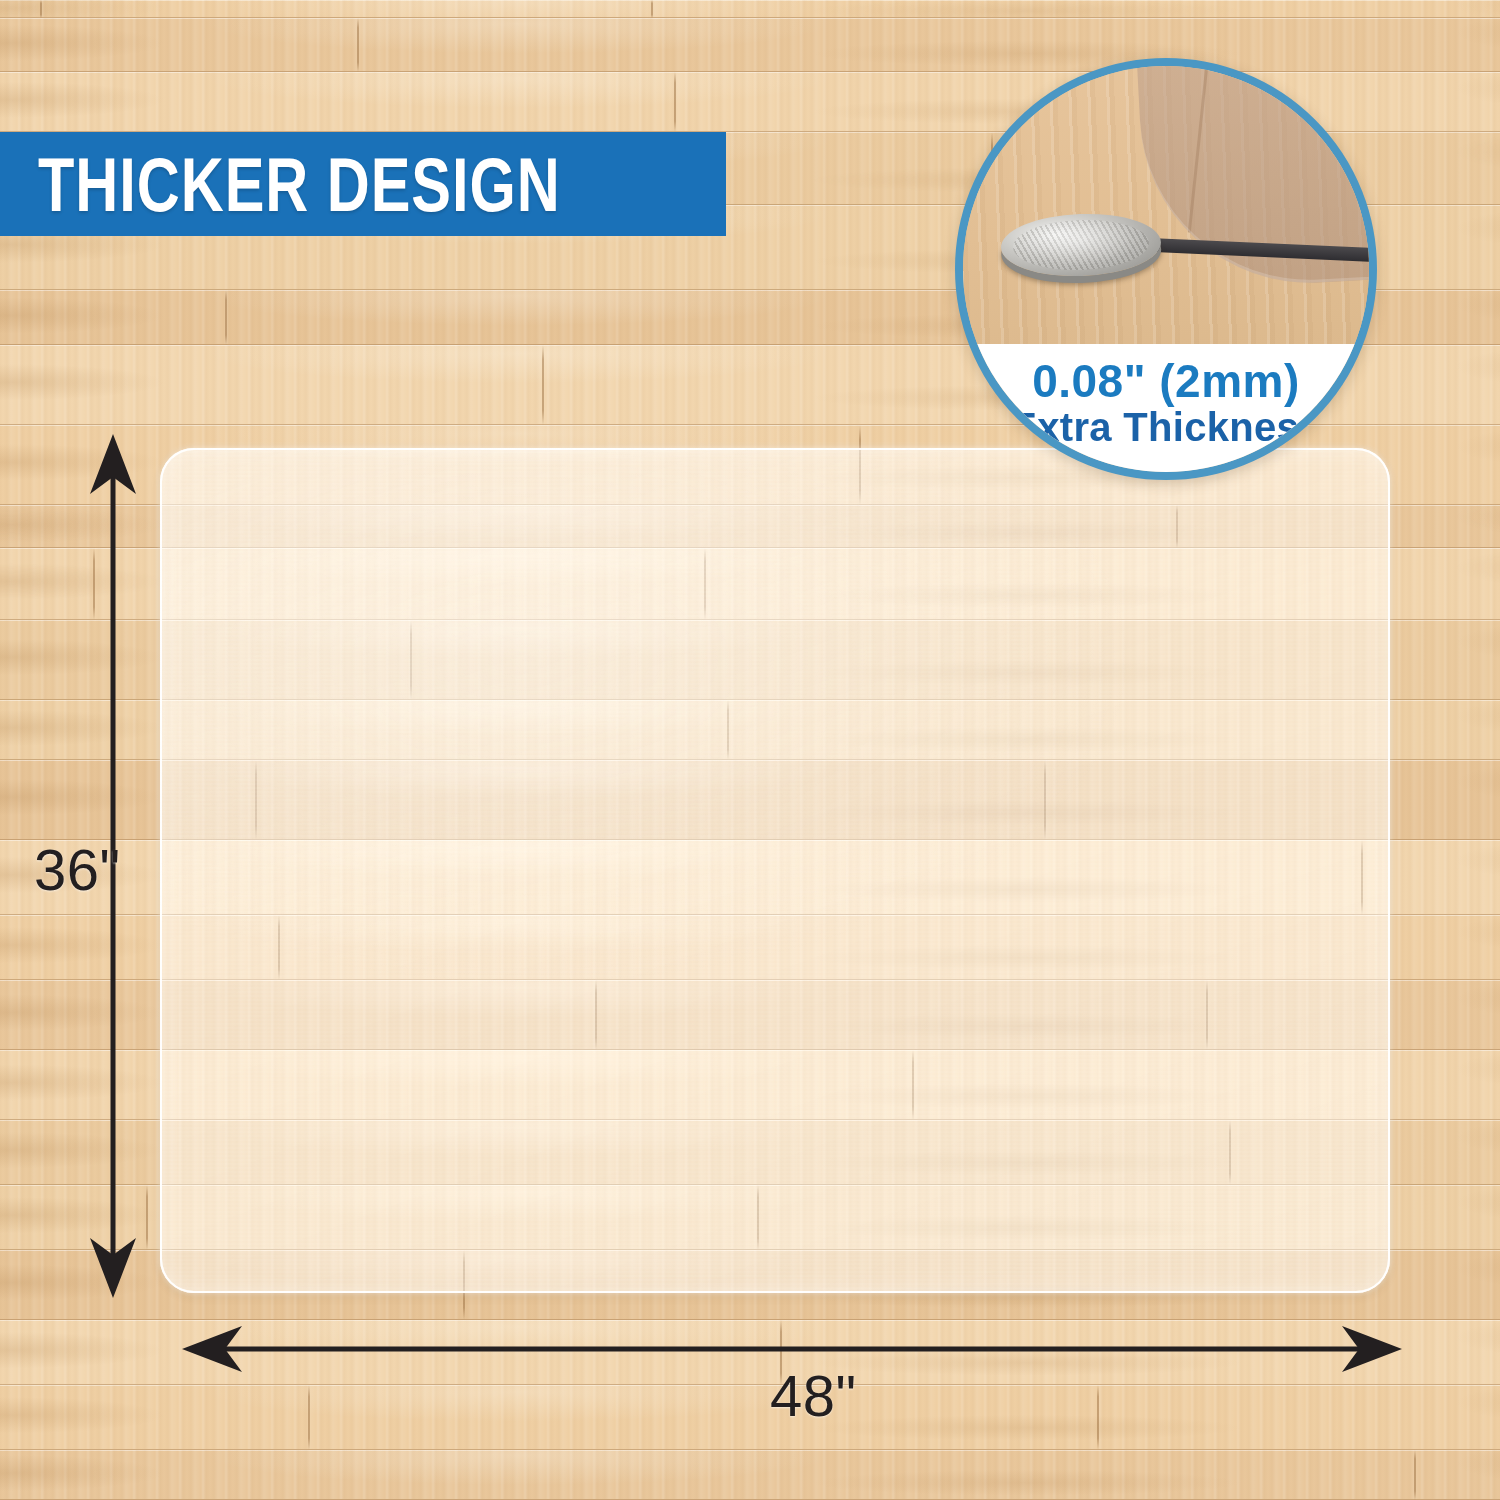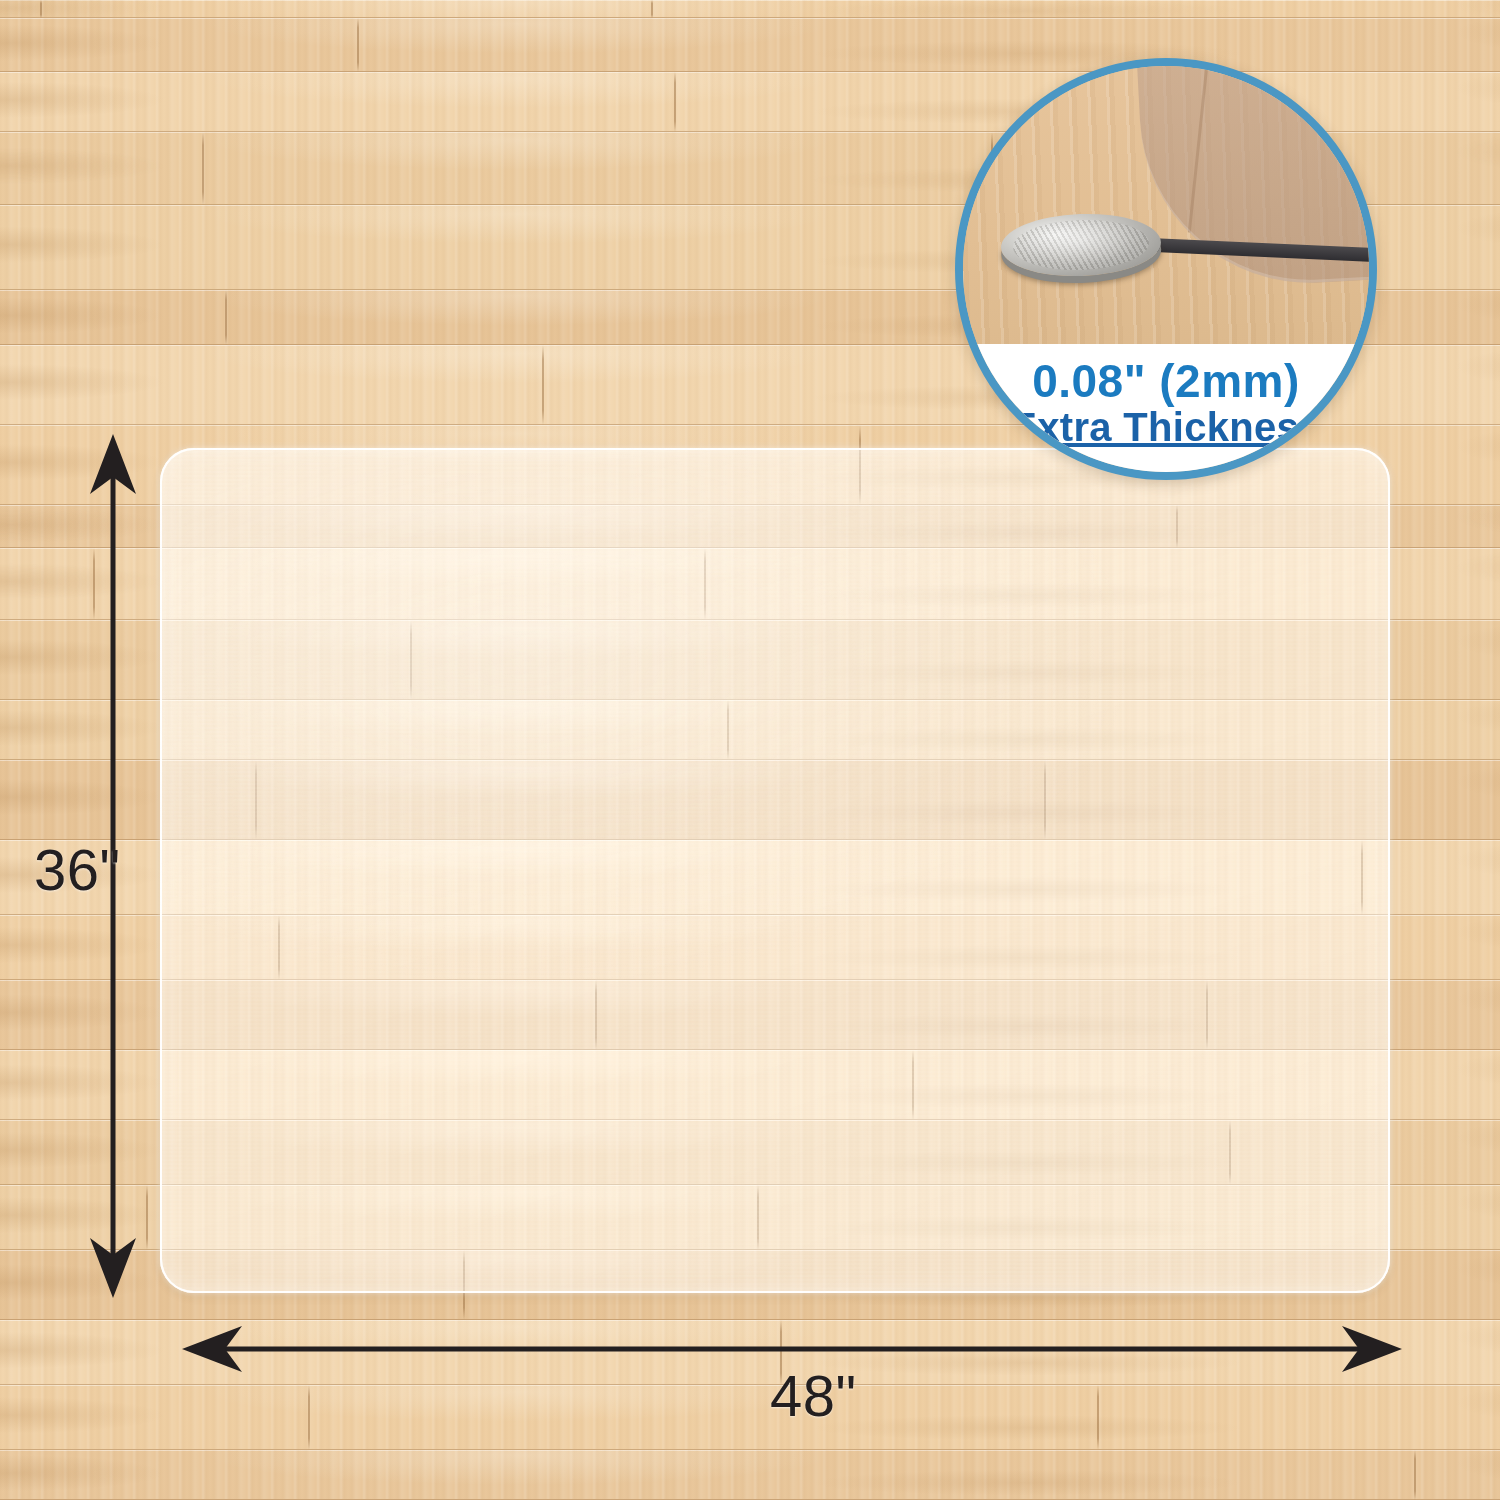--- a/index.html
+++ b/index.html
@@ -217,21 +217,20 @@
     color:#1b7bc0;
     font-size:46px; font-weight:700;
     letter-spacing:.5px; line-height:1.06;
     white-space:nowrap;
   }
   .cap-line2{
     color:#1b62a8;
     font-size:40px; font-weight:700;
     letter-spacing:.3px; line-height:1.1;
     white-space:nowrap;
-    text-decoration:underline;
   }
 </style>
 </head>
 <body>
 
 <div id="stage">
 
   <div class="floor">
     <div class="planks" id="planks">
         <div class="plank" style="top: 0px; height: 18px; background: rgb(239, 207, 163);"></div>
@@ -304,20 +303,23 @@
 
   <div class="dimline" style="left:178px; top:1318px;">
     <svg width="1228" height="62" viewBox="0 0 1228 62" aria-hidden="true">
       <line x1="30" y1="31" x2="1198" y2="31" stroke="#231f20" stroke-width="5"></line>
       <polygon points="4,31 64,8 47,31 64,54" fill="#231f20"></polygon>
       <polygon points="1224,31 1164,8 1181,31 1164,54" fill="#231f20"></polygon>
     </svg>
   </div>
   <div class="dimlabel" id="label-width">48"</div>
 
+  <div class="banner">
+    <div class="banner-text">THICKER DESIGN</div>
+  </div>
 
   <div class="badge">
     <div class="badge-photo">
       <div class="bgrain"></div>
       <div class="bseam"></div>
       <div class="badge-mat"></div>
       <div class="badge-edge"></div>
       <div class="badge-coin">
         <div class="face"></div>
       </div>

